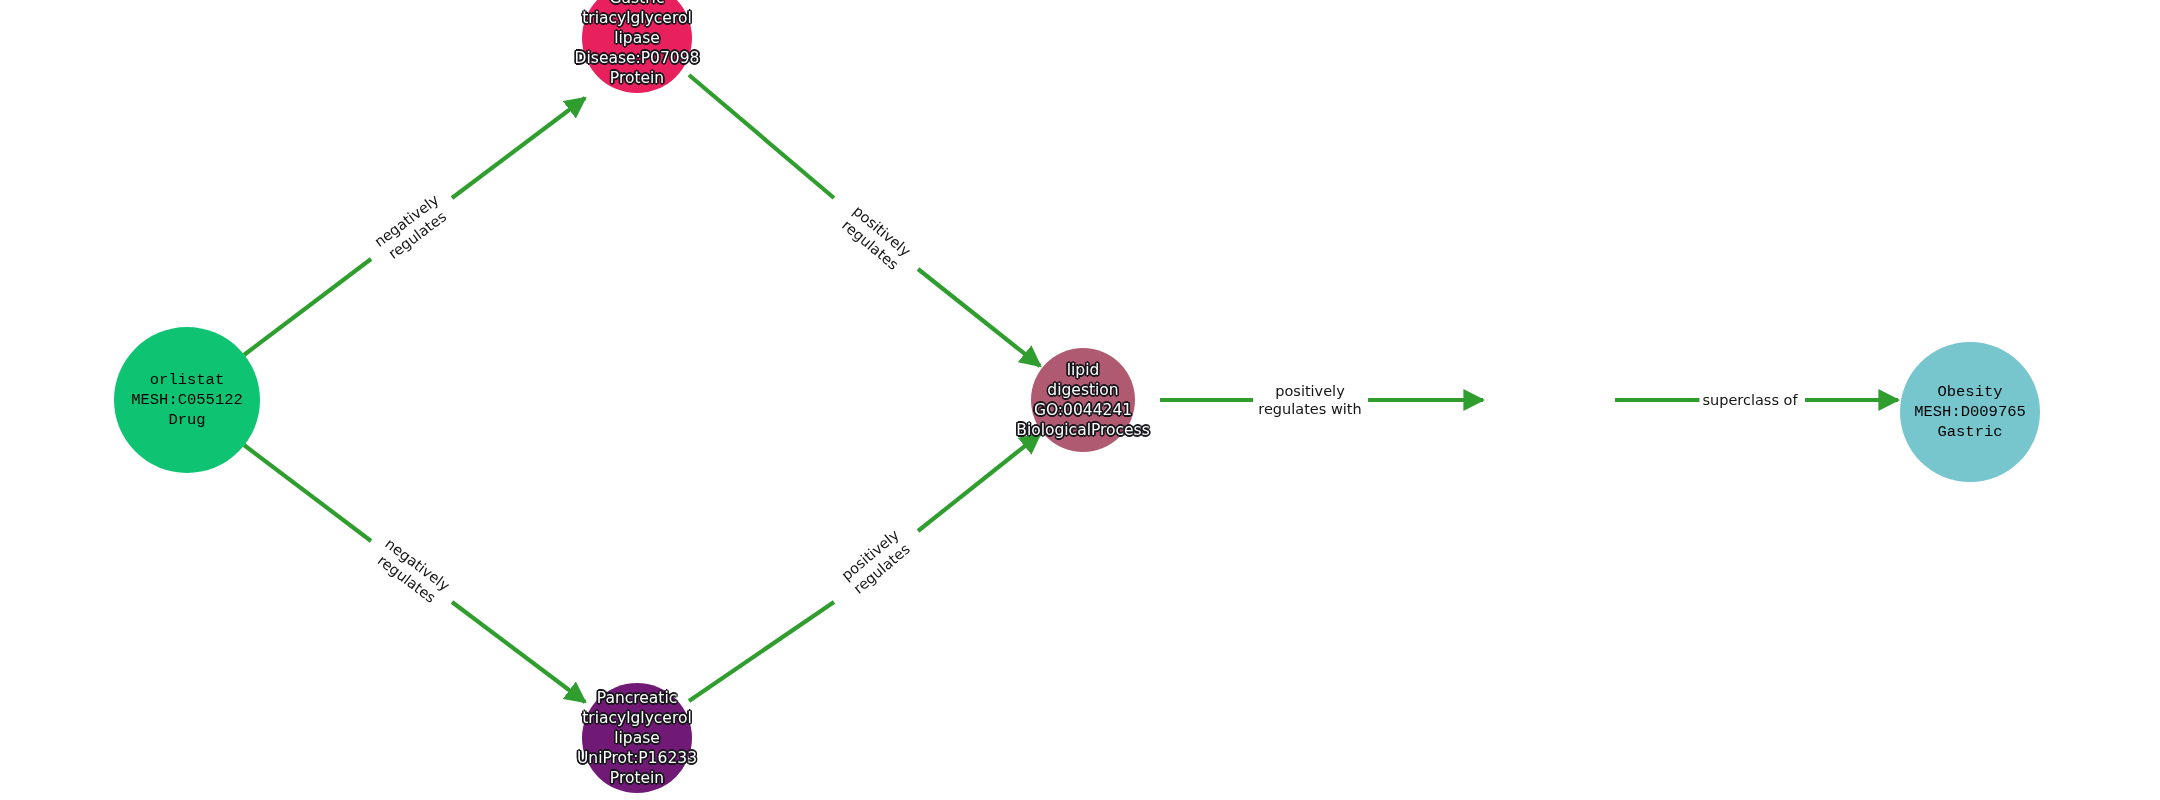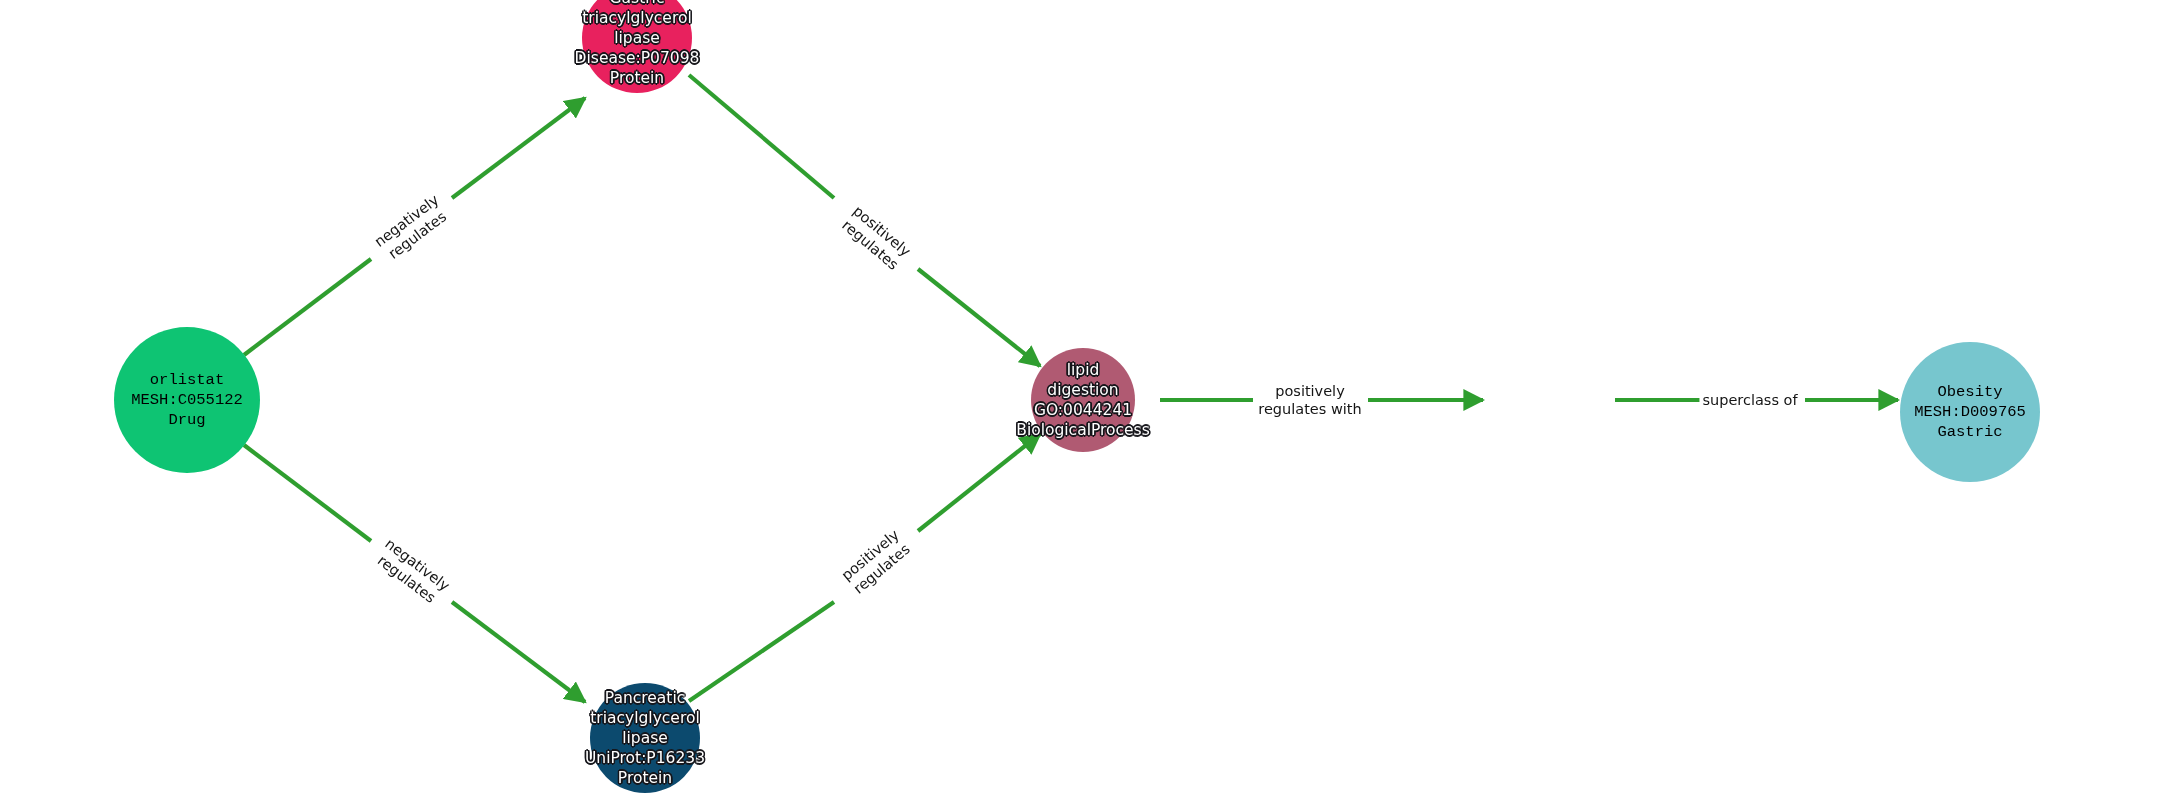--- a/index.html
+++ b/index.html
@@ -149,21 +149,21 @@
   <div class="node" style="left: 582px; top: -17px; width: 110px; height: 110px; background: rgb(232, 33, 94);">
     <div class="node-label halo-text">
       <div>Gastric</div>
       <div>triacylglycerol</div>
       <div>lipase</div>
       <div>Disease:P07098</div>
       <div>Protein</div>
     </div>
   </div>
 
-  <div class="node" style="left: 582px; top: 683px; width: 110px; height: 110px; background: #0c4a6e; margin-left: 8px;">
+  <div class="node" style="left: 582px; top: 683px; width: 110px; height: 110px; background: #701a75;">
     <div class="node-label halo-text">
       <div>Pancreatic</div>
       <div>triacylglycerol</div>
       <div>lipase</div>
       <div>UniProt:P16233</div>
       <div>Protein</div>
     </div>
   </div>
 
   <div class="node" style="left: 1031px; top: 348px; width: 104px; height: 104px; background: rgb(176, 90, 114);">

